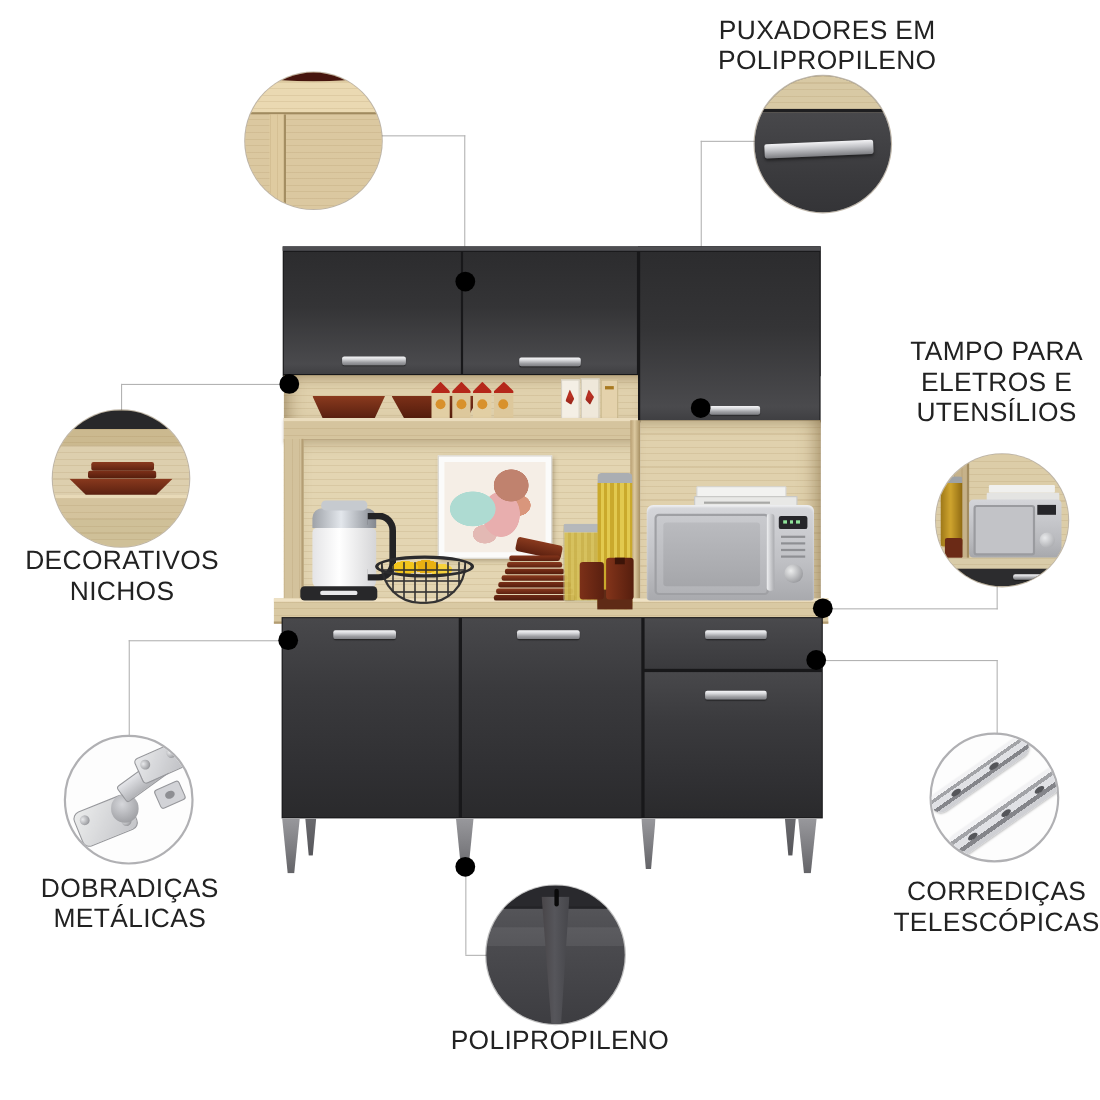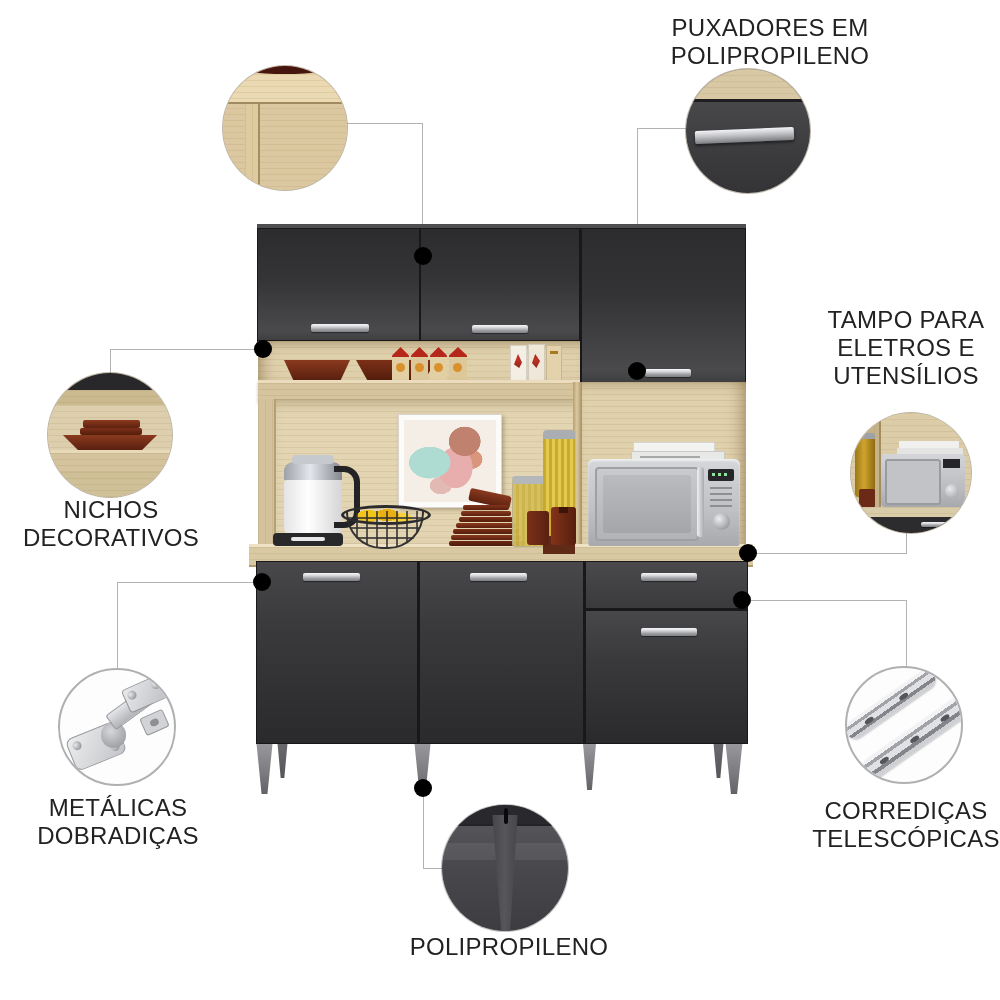--- a/index.html
+++ b/index.html
@@ -54,36 +54,36 @@
   <div class="dot" style="left:414px;top:247px;"></div>
   <div class="dot" style="left:628px;top:362px;"></div>
   <div class="dot" style="left:254px;top:340px;"></div>
   <div class="dot" style="left:739px;top:544px;"></div>
   <div class="dot" style="left:733px;top:591px;"></div>
   <div class="dot" style="left:253px;top:573px;"></div>
   <div class="dot" style="left:414px;top:779px;"></div>
 
   <div class="lbl" style="left:135px;top:6px;width:300px;">
   </div>
-  <div class="lbl" style="left:620px;top:14px;width:300px;">
+  <div class="lbl" style="left:602px;top:14px;width:300px;">
     <span>PUXADORES EM</span>
     <span>POLIPROPILENO</span>
   </div>
   <div class="lbl" style="left:756px;top:306px;width:300px;">
     <span>TAMPO PARA</span>
     <span>ELETROS E</span>
     <span>UTENSÍLIOS</span>
   </div>
   <div class="lbl" style="left:0px;top:496px;width:222px;">
+    <span>DECORATIVOS</span>
     <span>NICHOS</span>
-    <span>DECORATIVOS</span>
   </div>
   <div class="lbl" style="left:7px;top:794px;width:222px;">
+    <span>DOBRADIÇAS</span>
     <span>METÁLICAS</span>
-    <span>DOBRADIÇAS</span>
   </div>
   <div class="lbl" style="left:795px;top:797px;width:222px;">
     <span>CORREDIÇAS</span>
     <span>TELESCÓPICAS</span>
   </div>
   <div class="lbl" style="left:398px;top:933px;width:222px;">
     <span>POLIPROPILENO</span>
   </div>
 
   <div class="circ photo-edge" style="left:223px;top:66px;width:124px;height:124px;background:#dcc9a2;">

